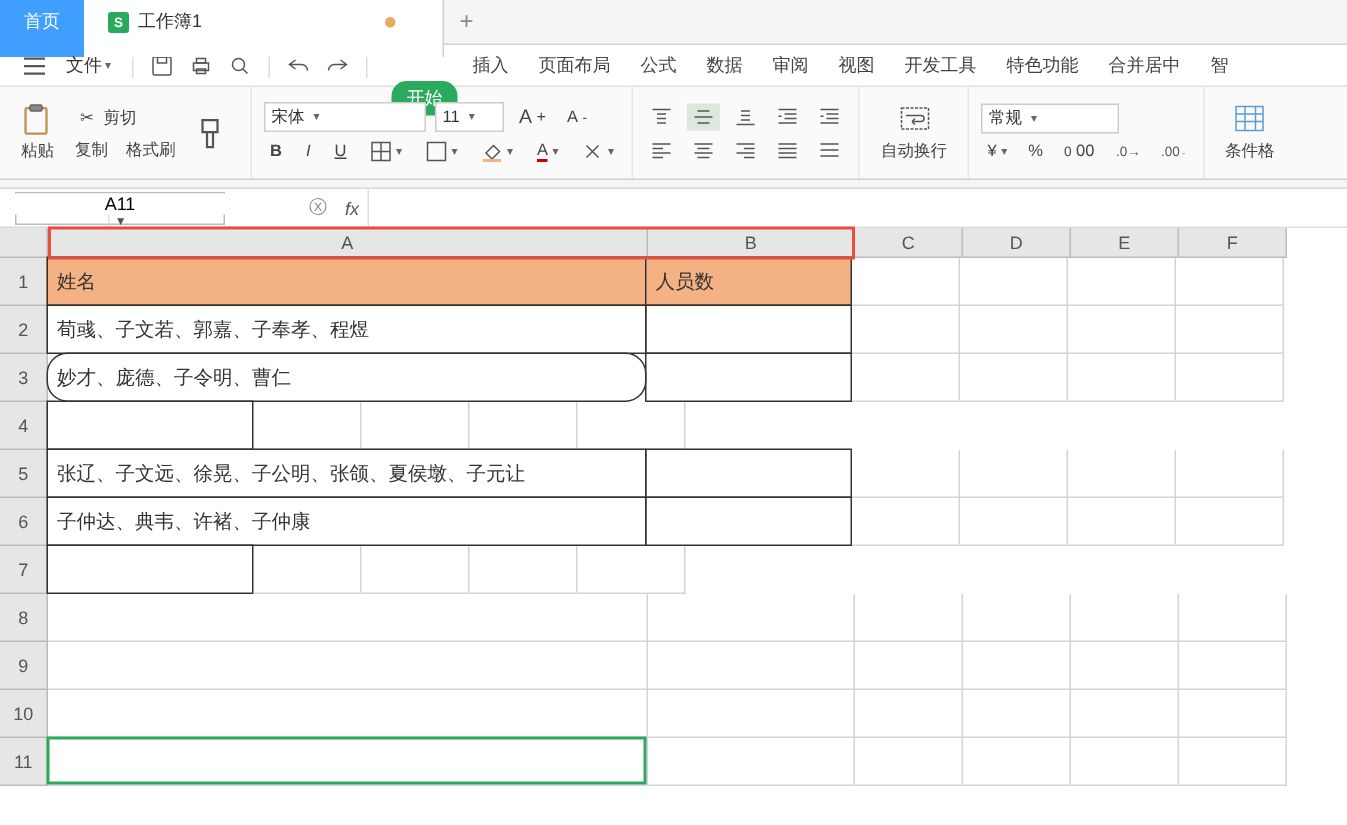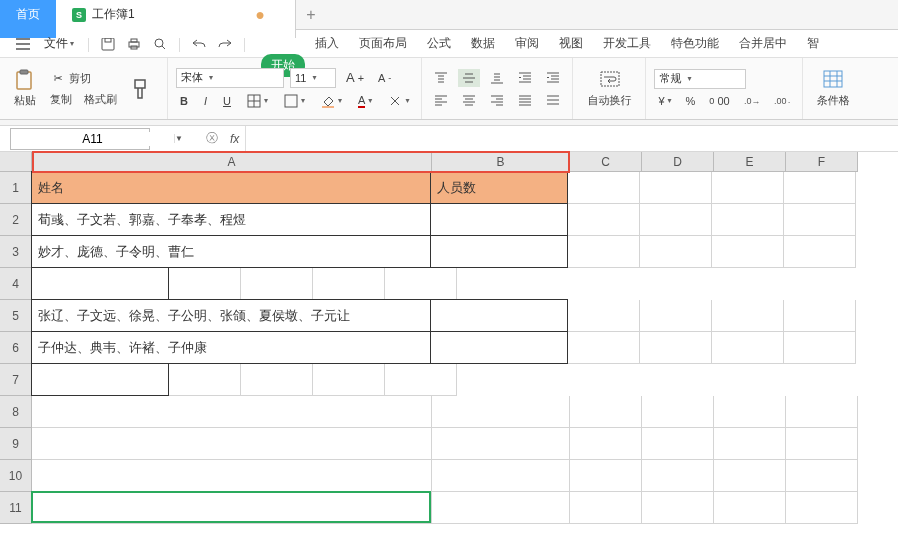--- a/index.html
+++ b/index.html
@@ -32,21 +32,21 @@
 .rbtn-icon { width: 16px; height: 16px; display: inline-flex; align-items: center; justify-content: center; }
 .rbtn-icon-lg { width: 22px; height: 22px; }
 .combo { height: 20px; border: 1px solid #ccc; background: #fff; display: flex; align-items: center; padding: 0 4px; font-size: 11px; cursor: pointer; gap: 6px; }
 .arrow-down { font-size: 8px; color: #666; }
 
 
 .spacer { height: 6px; background: #f5f5f5; border-bottom: 1px solid #d8d8d8; }
 
 
 .formula-bar { height: 26px; display: flex; align-items: center; border-bottom: 1px solid #d8d8d8; background: #fff; }
-.name-box { width: 140px; height: 22px; margin-left: 10px; border: 1px solid #bbb; display: flex; align-items: center; }
+.name-box { width: 140px; height: 22px; margin-left: 10px; border: 1px solid #bbb; display: flex; align-items: center; flex-direction: column; }
 .name-input { flex: 1; border: none; outline: none; font-size: 12px; text-align: center; padding: 0 4px; }
 .name-drop { width: 16px; text-align: center; border-left: 1px solid #ddd; cursor: pointer; color: #555; font-size: 8px; }
 .fx-cancel { margin-left: 50px; color: #888; cursor: pointer; padding: 0 6px; }
 .fx-label { font-style: italic; color: #555; cursor: pointer; padding: 0 6px; }
 .fx-input { flex: 1; border: none; border-left: 1px solid #ddd; height: 100%; outline: none; padding: 0 6px; font-size: 12px; }
 
 
 .grid-corner { position: absolute; left: 0; top: 0; width: 32px; height: 20px; background: #e6e6e6; border-right: 1px solid #bbb; border-bottom: 1px solid #bbb; }
 .grid-wrap { position: relative; }
 .col-headers { display: flex; height: 20px; margin-left: 32px; }
@@ -363,21 +363,21 @@
         <div class="row-h">2</div>
         <div class="cell bordered" style="width: 400px;">荀彧、子文若、郭嘉、子奉孝、程煜</div>
         <div class="cell bordered" style="width: 138px;"></div>
         <div class="cell" style="width: 72px;"></div>
         <div class="cell" style="width: 72px;"></div>
         <div class="cell" style="width: 72px;"></div>
         <div class="cell" style="width: 72px;"></div>
       </div>
       <div class="row">
         <div class="row-h">3</div>
-        <div class="cell bordered" style="width: 400px;">妙才、庞德、子令明、曹仁</div>
+        <div class="cell bordered" style="width: 400px; border-radius: 14px;">妙才、庞德、子令明、曹仁</div>
         <div class="cell bordered" style="width: 138px;"></div>
         <div class="cell" style="width: 72px;"></div>
         <div class="cell" style="width: 72px;"></div>
         <div class="cell" style="width: 72px;"></div>
         <div class="cell" style="width: 72px;"></div>
       </div>
       <div class="row">
         <div class="row-h">4</div>
         <div class="cell bordered" style="width: 138px;"></div>
         <div class="cell" style="width: 72px;"></div>

